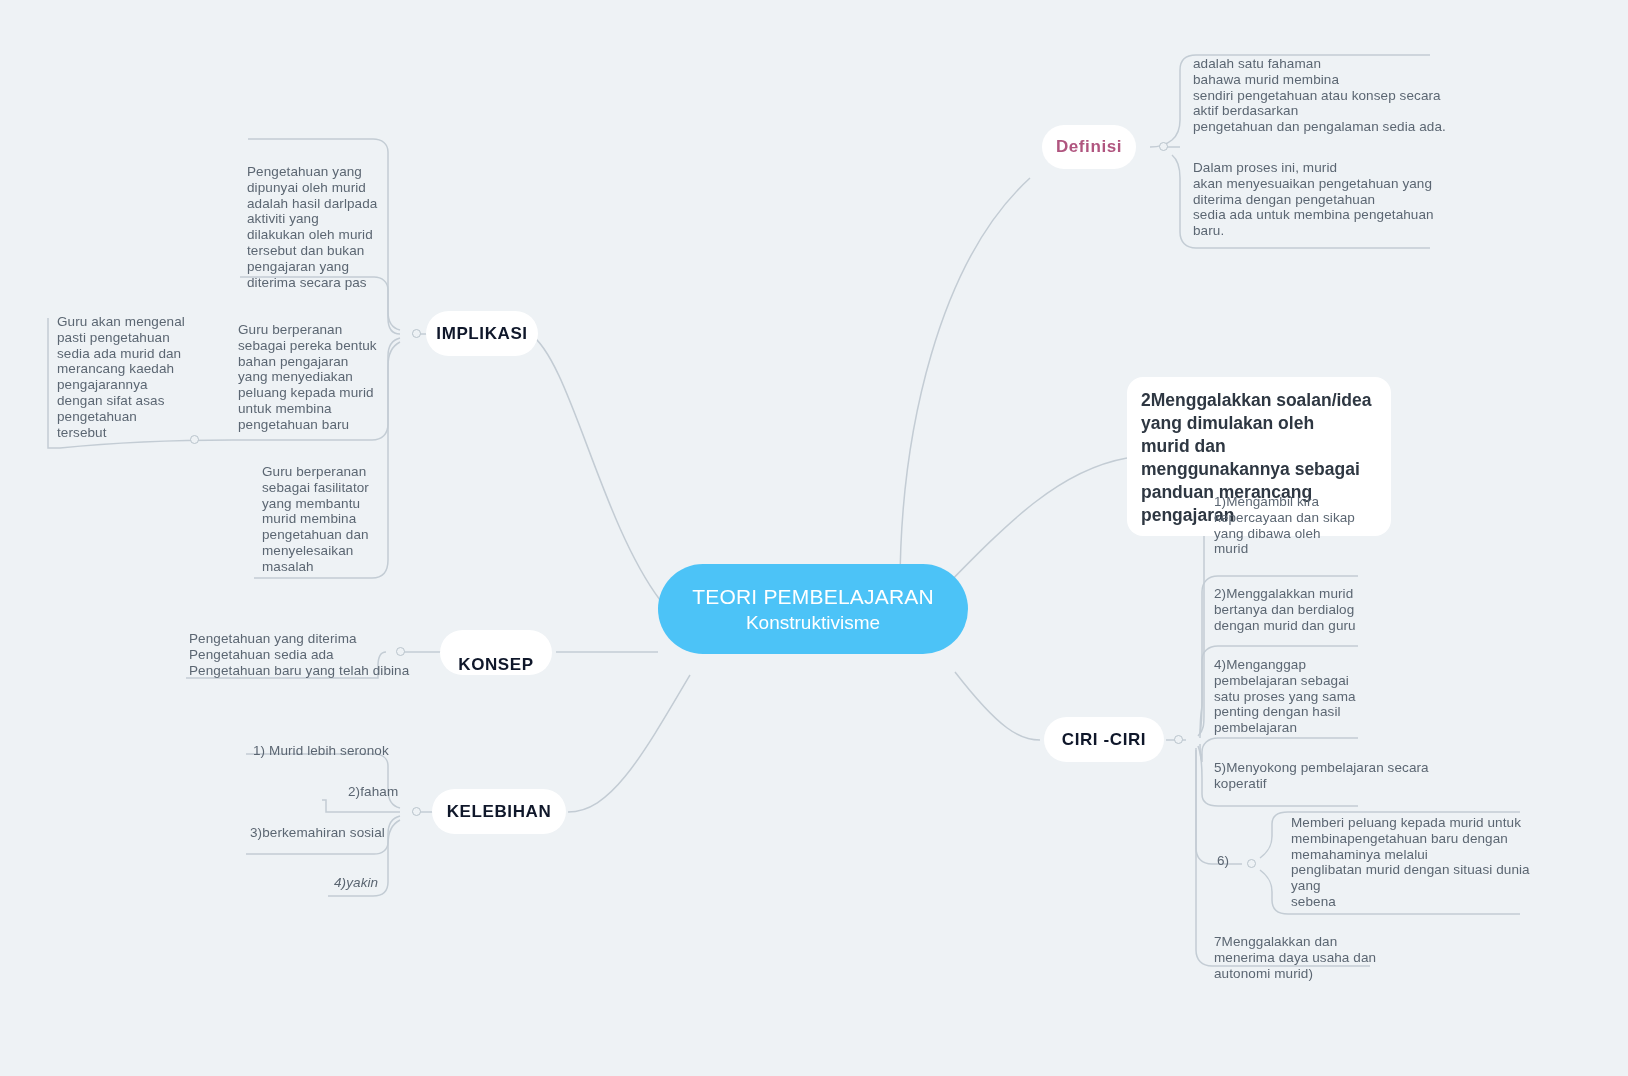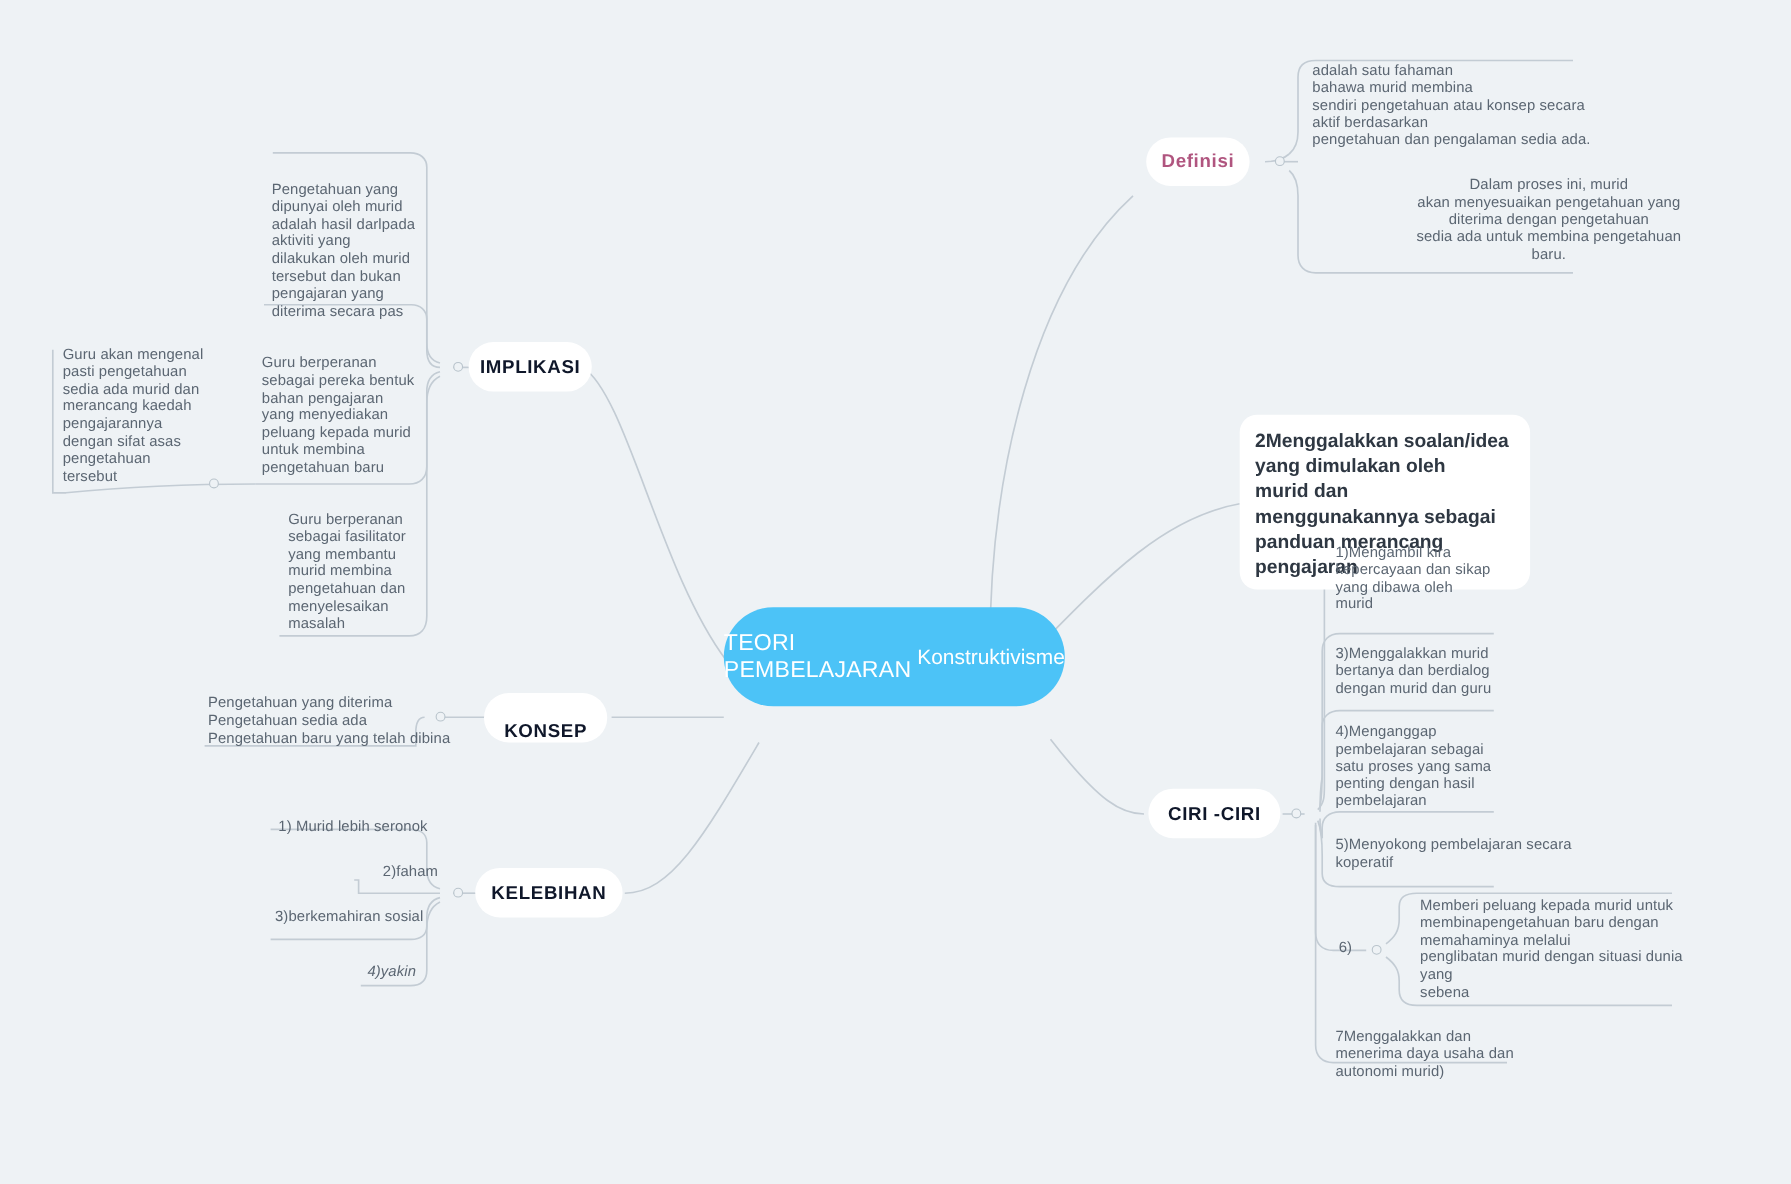--- a/index.html
+++ b/index.html
@@ -47,27 +47,27 @@
   .pill.definisi {
     color: #b0557f;
     font-size: 17px;
   }
   .pill.branch { font-size: 17px; }
 
   
   #central {
     position: absolute;
     left: 658px;
-    top: 552px;
+    top: 564px;
     width: 310px;
     height: 90px;
     background: #4cc3f7;
     border-radius: 45px;
     display: flex;
-    flex-direction: row;
+    flex-direction: column;
     align-items: center;
     justify-content: center;
     color: #ffffff;
   }
   #central .line1 { font-size: 21px; letter-spacing: 0.2px; }
   #central .line2 { font-size: 19px; margin-top: 3px; }
 
   
   #callout {
     position: absolute;
@@ -195,21 +195,21 @@
   <div class="node-dot" style="left:412px; top:807px;"></div>
   <div class="node-dot" style="left:1174px; top:735px;"></div>
   <div class="node-dot" style="left:1247px; top:859px;"></div>
   <div class="node-dot" style="left:190px; top:435px;"></div>
 
   <div class="leaf" style="left:1193px; top:56px; width:430px;">adalah satu fahaman
 bahawa murid membina
 sendiri pengetahuan atau konsep secara
 aktif berdasarkan
 pengetahuan dan pengalaman sedia ada.</div>
-  <div class="leaf" style="left:1193px; top:160px; width:430px;text-align:center;">Dalam proses ini, murid
+  <div class="leaf" style="left:1193px; top:160px; width:430px;">Dalam proses ini, murid
 akan menyesuaikan pengetahuan yang
 diterima dengan pengetahuan
 sedia ada untuk membina pengetahuan
 baru.</div>
 
   <div class="leaf" style="left:247px; top:164px; width:190px;">Pengetahuan yang
 dipunyai oleh murid
 adalah hasil darlpada
 aktiviti yang
 dilakukan oleh murid
@@ -245,21 +245,21 @@
 
   <div class="leaf" style="left:253px; top:743px; width:200px;">1) Murid lebih seronok</div>
   <div class="leaf" style="left:348px; top:784px; width:120px;">2)faham</div>
   <div class="leaf" style="left:250px; top:825px; width:220px;">3)berkemahiran sosial</div>
   <div class="leaf" style="left:334px; top:875px; width:120px;font-style:italic;">4)yakin</div>
 
   <div class="leaf" style="left:1214px; top:494px; width:180px;">1)Mengambil kira
 kepercayaan dan sikap
 yang dibawa oleh
 murid</div>
-  <div class="leaf" style="left:1214px; top:586px; width:190px;">3)Menggalakkan murid
+  <div class="leaf" style="left:1214px; top:586px; width:190px;">2)Menggalakkan murid
 bertanya dan berdialog
 dengan murid dan guru</div>
   <div class="leaf" style="left:1214px; top:657px; width:190px;">4)Menganggap
 pembelajaran sebagai
 satu proses yang sama
 penting dengan hasil
 pembelajaran</div>
   <div class="leaf" style="left:1214px; top:760px; width:230px;">5)Menyokong pembelajaran secara
 koperatif</div>
   <div class="leaf" style="left:1217px; top:853px; width:40px;">6)</div>

